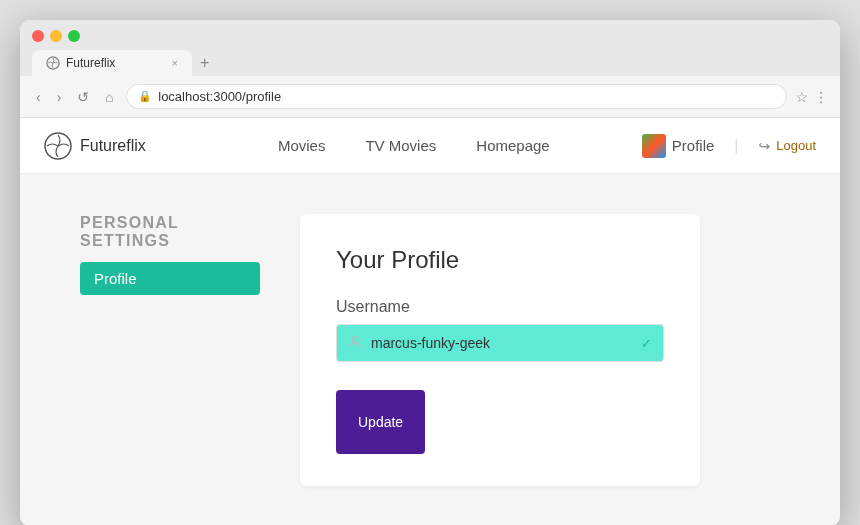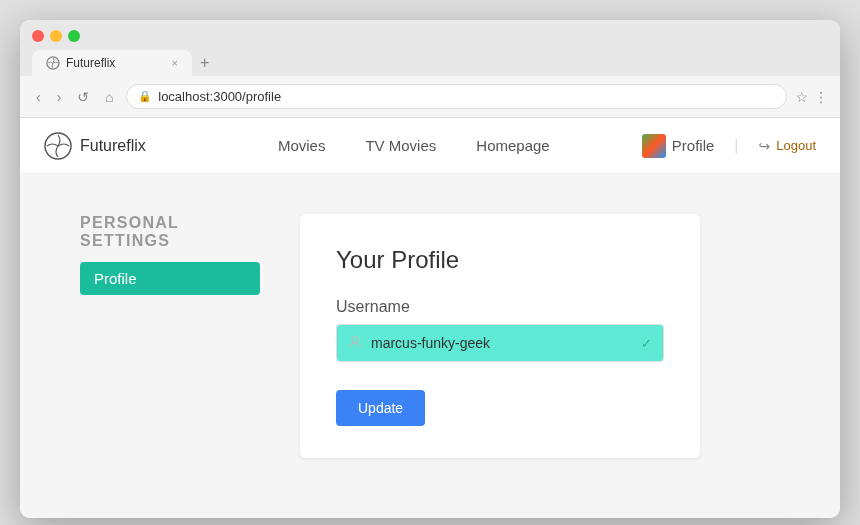--- a/index.html
+++ b/index.html
@@ -325,25 +325,25 @@
       color: #333;
       background: #5eead4;
       outline: none;
     }
 
     .form-input::placeholder {
       color: #bbb;
     }
 
     .update-btn {
-      background: #3b82f6;
+      background: #4c1d95;
       color: white;
       border: none;
       border-radius: 4px;
-      padding: 10px 22px;
+      padding: 24px 22px;
       font-size: 14px;
       cursor: pointer;
       margin-top: 8px;
     }
 
     .divider-vertical {
       color: #ddd;
       font-size: 16px;
     }
   </style>

